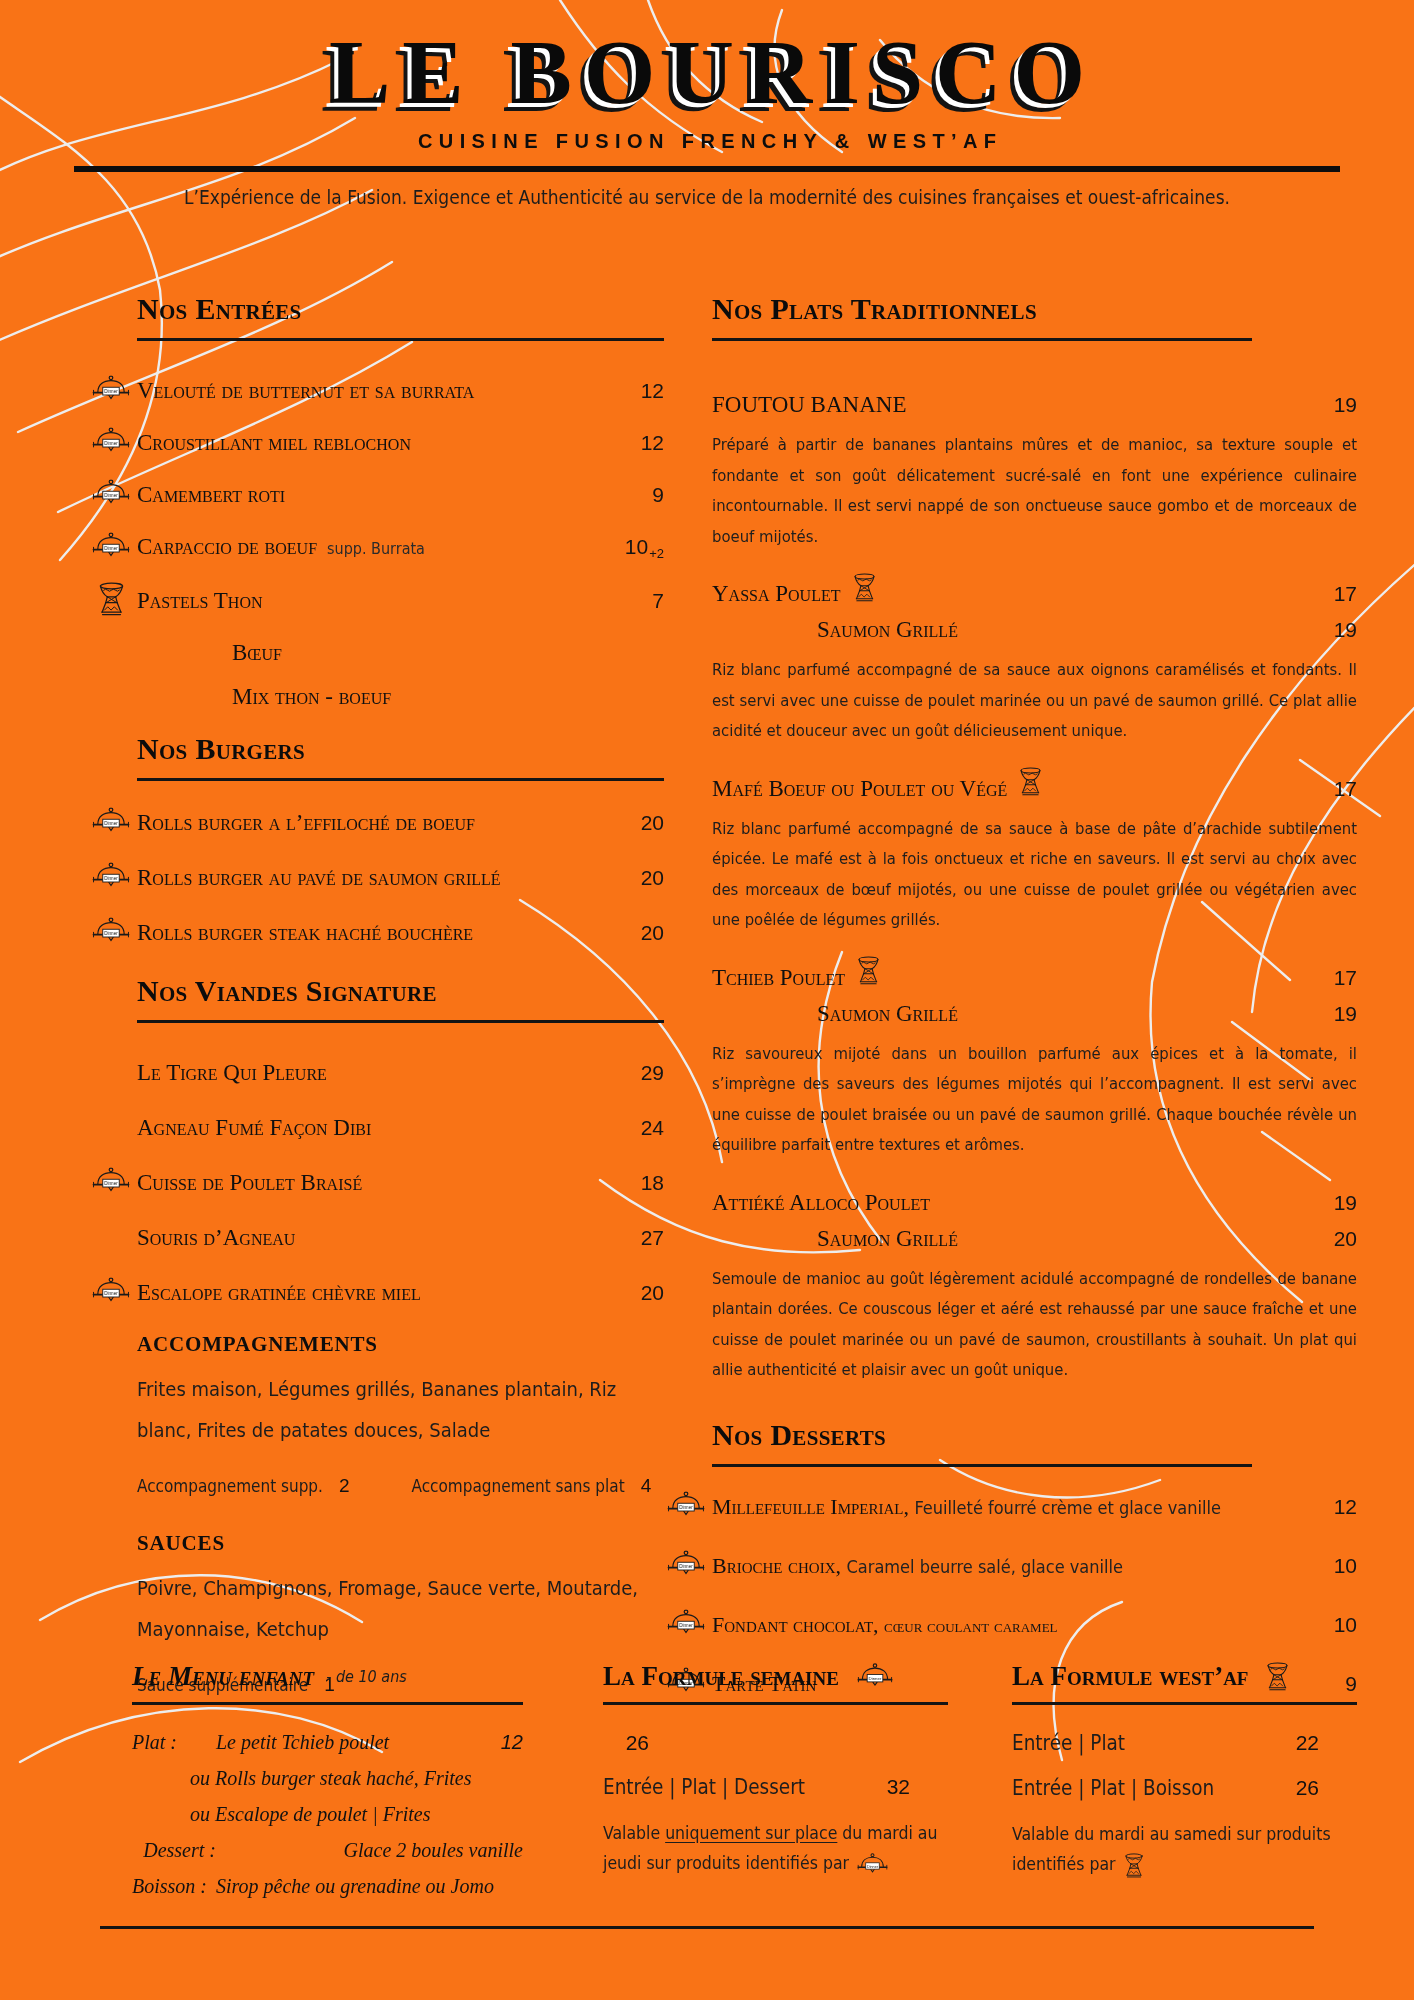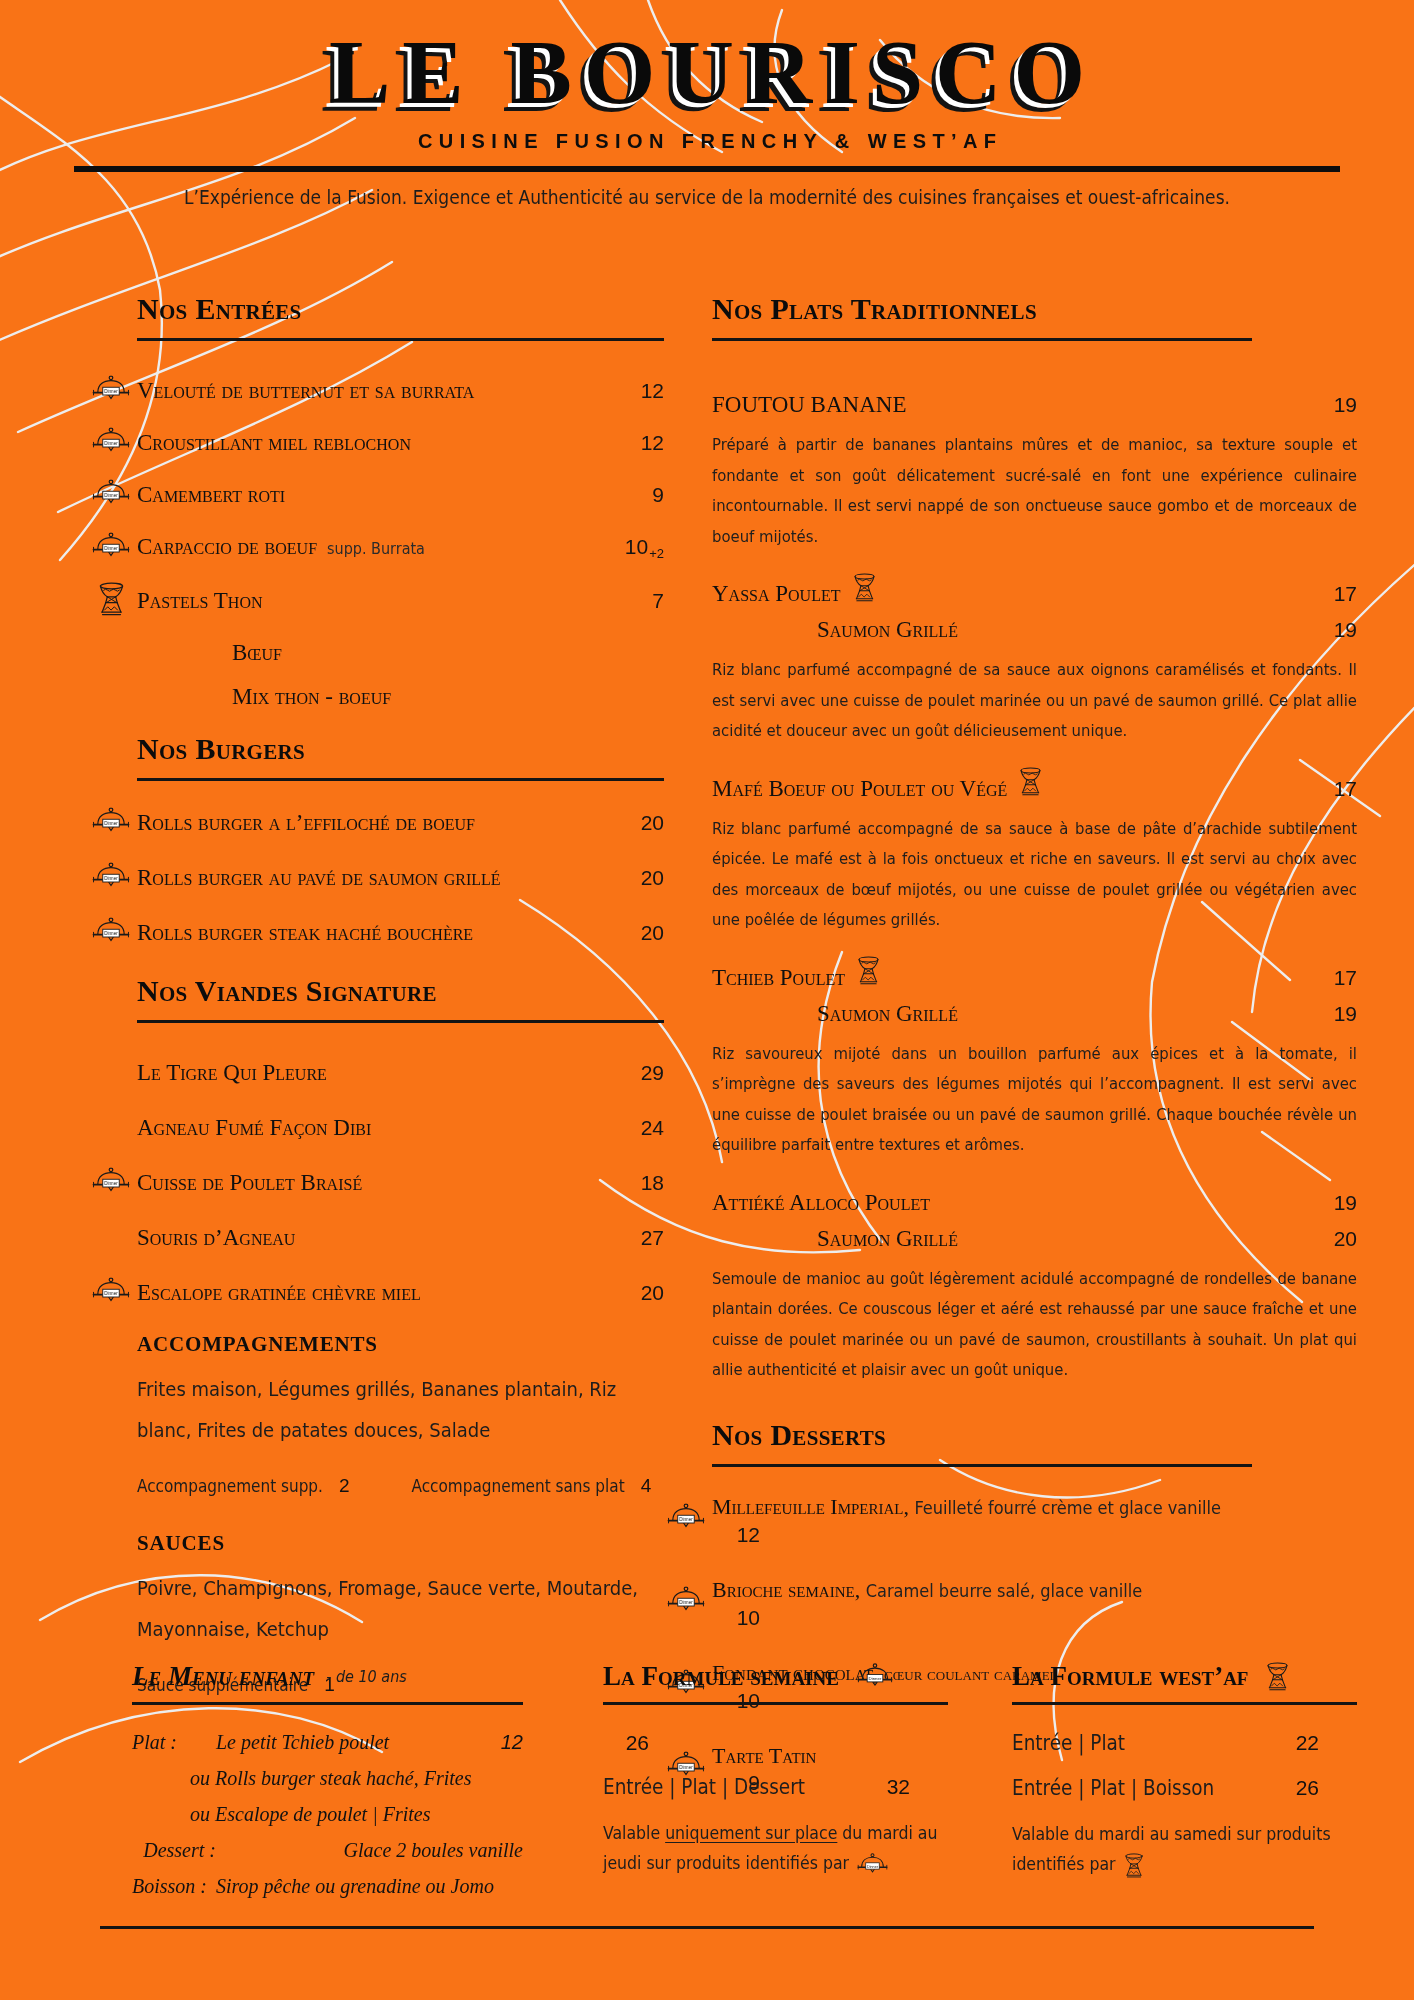--- a/index.html
+++ b/index.html
@@ -53,21 +53,21 @@
   .dish{margin-bottom:24px;}
   .dish-line{display:flex;align-items:baseline;}
   .dish-name{font-variant-caps:small-caps;font-size:23px;line-height:36px;color:#101010;}
   .dish-icon{margin-left:12px;align-self:center;}
   .dish-icon .ic-djembe{width:23px;height:29px;position:relative;top:-5px;}
   .dish-price{margin-left:auto;font-family:"Liberation Sans","DejaVu Sans",sans-serif;font-size:21px;color:#141414;}
   .dish-line2{padding-left:105px;}
   .dish-desc{margin:7px 0 0 0;font-size:16.5px;line-height:30.5px;text-align:justify;color:#1e1e1e;}
 
   
-  .rows-desserts .menu-row{margin-bottom:27px;flex-direction:column;}
+  .rows-desserts .menu-row{margin-bottom:27px;}
   .rows-desserts .item-name{font-size:22px;}
   .dessert-sub{font-variant-caps:normal;}
   .dessert-sub.sub-script{font-family:"DejaVu Sans","Liberation Sans",sans-serif;font-stretch:condensed;font-size:18px;color:#222;}
   .dessert-sub.sub-caps{font-variant-caps:small-caps;font-size:19px;color:#151515;}
 
   
   .accomp{margin-top:24px;}
   h3.subsec{margin:0 0 12px 0;font-size:21px;letter-spacing:0.04em;font-weight:700;color:#0d0d0d;}
   .accomp .body{margin:0 0 24px 0;font-size:20px;line-height:41px;}
   .extras-row{display:flex;align-items:baseline;margin-bottom:34px;}
@@ -524,21 +524,21 @@
       <circle cx="23" cy="3.1" r="2.2"></circle>
       <path d="M7,20.5 C7,11 14,6.3 23,6.3 C32,6.3 39,11 39,20.5"></path>
       <line x1="1.8" y1="21" x2="44.2" y2="21" stroke-width="2.2"></line>
       <line x1="1.8" y1="18.2" x2="1.8" y2="23.8" stroke-width="1.2"></line>
       <line x1="44.2" y1="18.2" x2="44.2" y2="23.8" stroke-width="1.2"></line>
       <path d="M20.5,24.5 L23,28 L25.5,24.5"></path>
     </g>
     <rect x="13" y="14.5" width="20" height="9.4" fill="#ffffff" stroke="#1a1a1a" stroke-width="1.1"></rect>
     <text class="dinner-label" x="23" y="21.6" text-anchor="middle" font-family="Liberation Sans, DejaVu Sans, sans-serif" font-size="5.6" fill="#1a1a1a">Dinner</text>
   </svg></span>
-    <span class="item-name"><span class="name-main">Brioche semaine,</span> <span class="dessert-sub sub-script">Caramel beurre salé, glace vanille</span></span>
+    <span class="item-name"><span class="name-main">Brioche choix,</span> <span class="dessert-sub sub-script">Caramel beurre salé, glace vanille</span></span>
     <span class="price"><span>10</span></span>
   </div>
             <div class="menu-row">
     <span class="row-icon"><svg class="ic-dinner" viewBox="0 0 46 34">
     <g fill="none" stroke="#1a1a1a" stroke-width="1.5" stroke-linecap="round">
       <circle cx="23" cy="3.1" r="2.2"></circle>
       <path d="M7,20.5 C7,11 14,6.3 23,6.3 C32,6.3 39,11 39,20.5"></path>
       <line x1="1.8" y1="21" x2="44.2" y2="21" stroke-width="2.2"></line>
       <line x1="1.8" y1="18.2" x2="1.8" y2="23.8" stroke-width="1.2"></line>
       <line x1="44.2" y1="18.2" x2="44.2" y2="23.8" stroke-width="1.2"></line>

